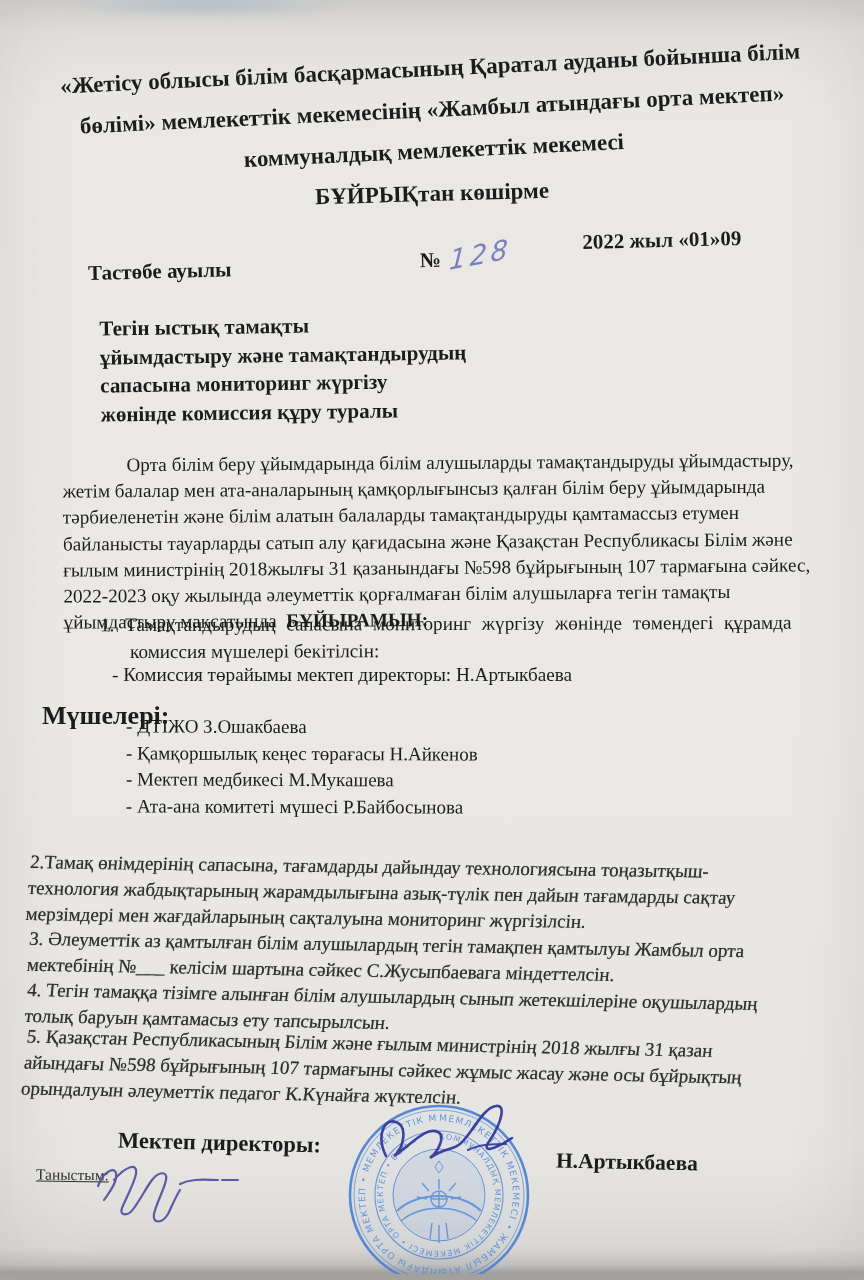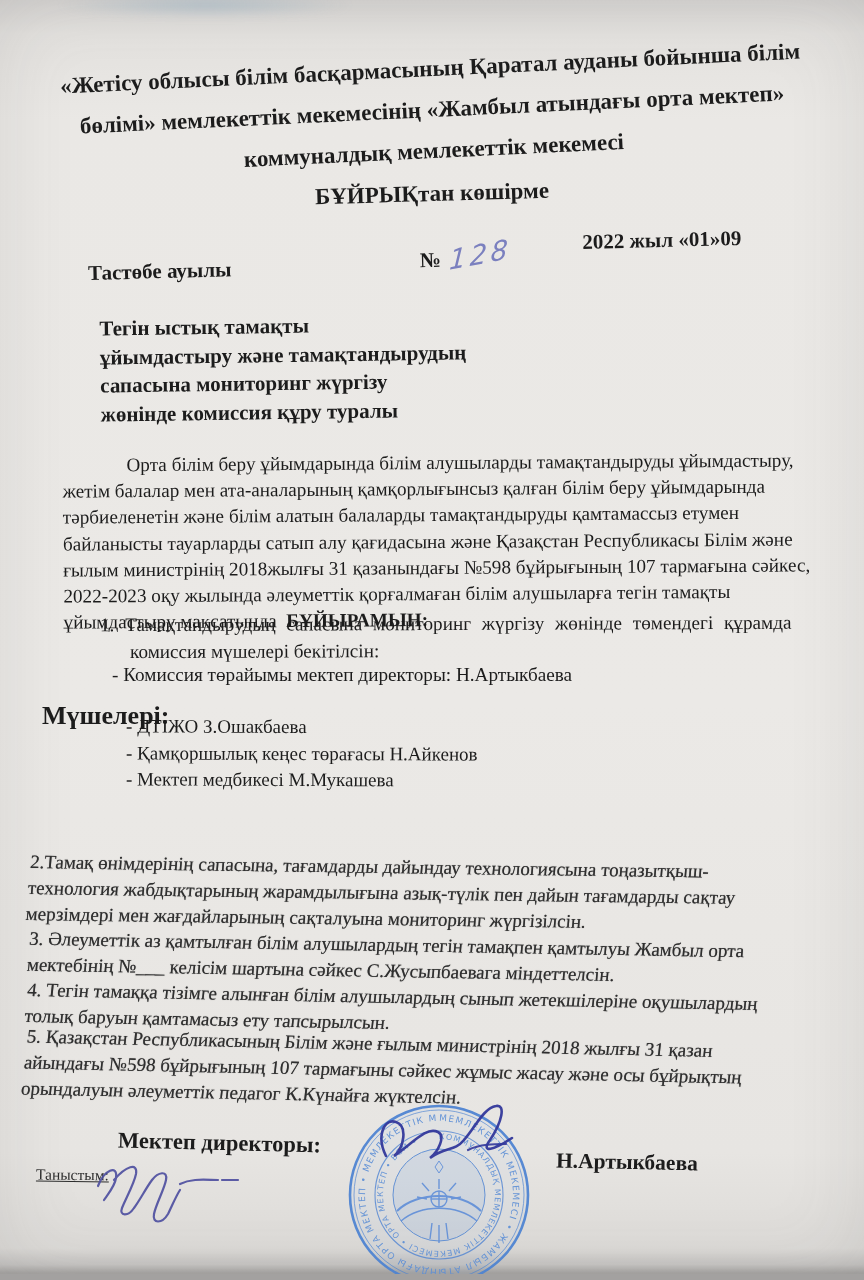--- a/index.html
+++ b/index.html
@@ -106,20 +106,21 @@
     </div>
 
   <div class="blk chair line">-   Комиссия төрайымы мектеп директоры: Н.Артыкбаева</div>
 
   <div class="blk memlbl">Мүшелері:</div>
 
   <div class="blk members">
       <div class="line">- ДТІЖО З.Ошакбаева</div>
       <div class="line">- Қамқоршылық кеңес төрағасы  Н.Айкенов</div>
       <div class="line">- Мектеп медбикесі  М.Мукашева</div>
+      <div class="line">- Ата-ана комитеті мүшесі Р.Байбосынова</div>
     </div>
 
   <div class="blk lower p2">
       <div class="line">2.Тамақ өнімдерінің сапасына, тағамдарды дайындау технологиясына тоңазытқыш-</div>
       <div class="line">технология жабдықтарының жарамдылығына азық-түлік пен дайын тағамдарды сақтау</div>
       <div class="line">мерзімдері мен жағдайларының сақталуына мониторинг жүргізілсін.</div>
     </div>
   <div class="blk lower p3">
       <div class="line">3. Әлеуметтік аз қамтылған білім алушылардың тегін тамақпен қамтылуы Жамбыл орта</div>
       <div class="line">мектебінің №___ келісім шартына сәйкес С.Жусыпбаевага міндеттелсін.</div>

